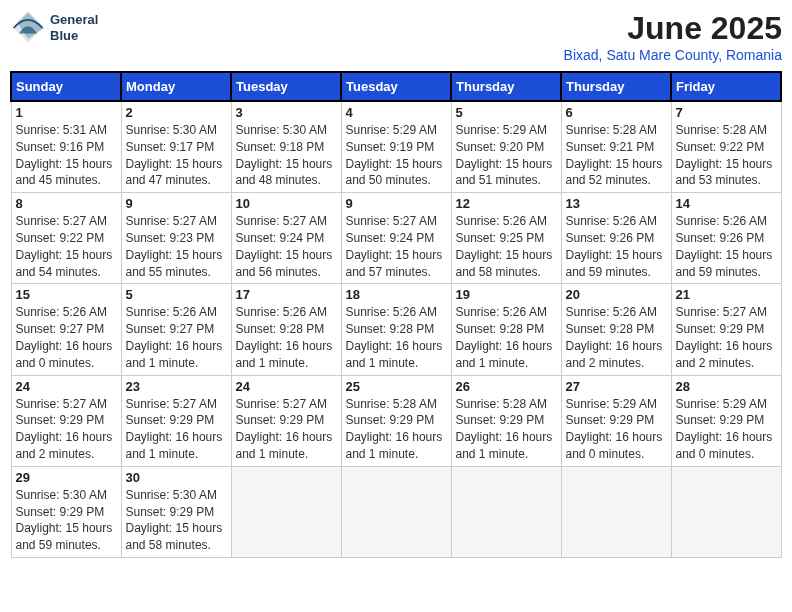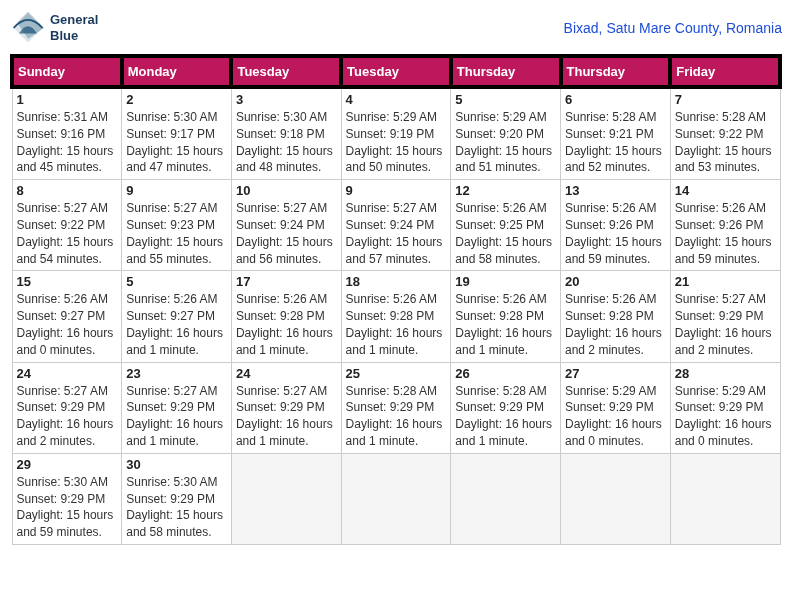--- a/index.html
+++ b/index.html
@@ -6,21 +6,21 @@
     body {
       font-family: Arial, sans-serif;
       background: #fff;
       width: 792px;
       min-height: 612px;
       padding: 10px;
     }
     .header-area {
       display: flex;
       justify-content: space-between;
-      align-items: center;
+      align-items: flex-start;
       margin-bottom: 8px;
     }
     .logo {
       display: flex;
       align-items: center;
       gap: 4px;
     }
     .logo-text {
       display: flex;
       flex-direction: column;
@@ -44,27 +44,27 @@
     .location-title {
       font-size: 14px;
       color: #1d4ed8;
     }
     table {
       width: 100%;
       border-collapse: collapse;
       table-layout: fixed;
     }
     th {
-      background: #be185d;
+      background: #1d4ed8;
       color: #fff;
       font-size: 13px;
       font-weight: bold;
       padding: 6px 4px;
       text-align: left;
-      border: 4px solid #000000;
+      border: 2px solid #000000;
     }
     td {
       border: 1px solid #ccc;
       vertical-align: top;
       padding: 3px 4px;
       font-size: 10px;
       color: #333;
       background: #fff;
       height: 90px;
     }
@@ -97,20 +97,21 @@
       <polygon points="20,2 38,20 20,32 8,14" fill="#1a5276" opacity="0.3"></polygon>
       <path d="M4 20 Q20 2 36 20" fill="none" stroke="#1a5276" stroke-width="2"></path>
       <path d="M10 26 Q20 10 30 26" fill="#1a5276" opacity="0.7"></path>
     </svg>
     <div class="logo-text">
       <span>General</span>
       <span>Blue</span>
     </div>
   </div>
   <div class="title-area">
+    <div class="month-title">June 2025</div>
     <div class="location-title">Bixad, Satu Mare County, Romania</div>
   </div>
 </div>
 
 <table>
   <thead>
     <tr>
     <th>Sunday</th>
         <th>Monday</th>
         <th>Tuesday</th>

